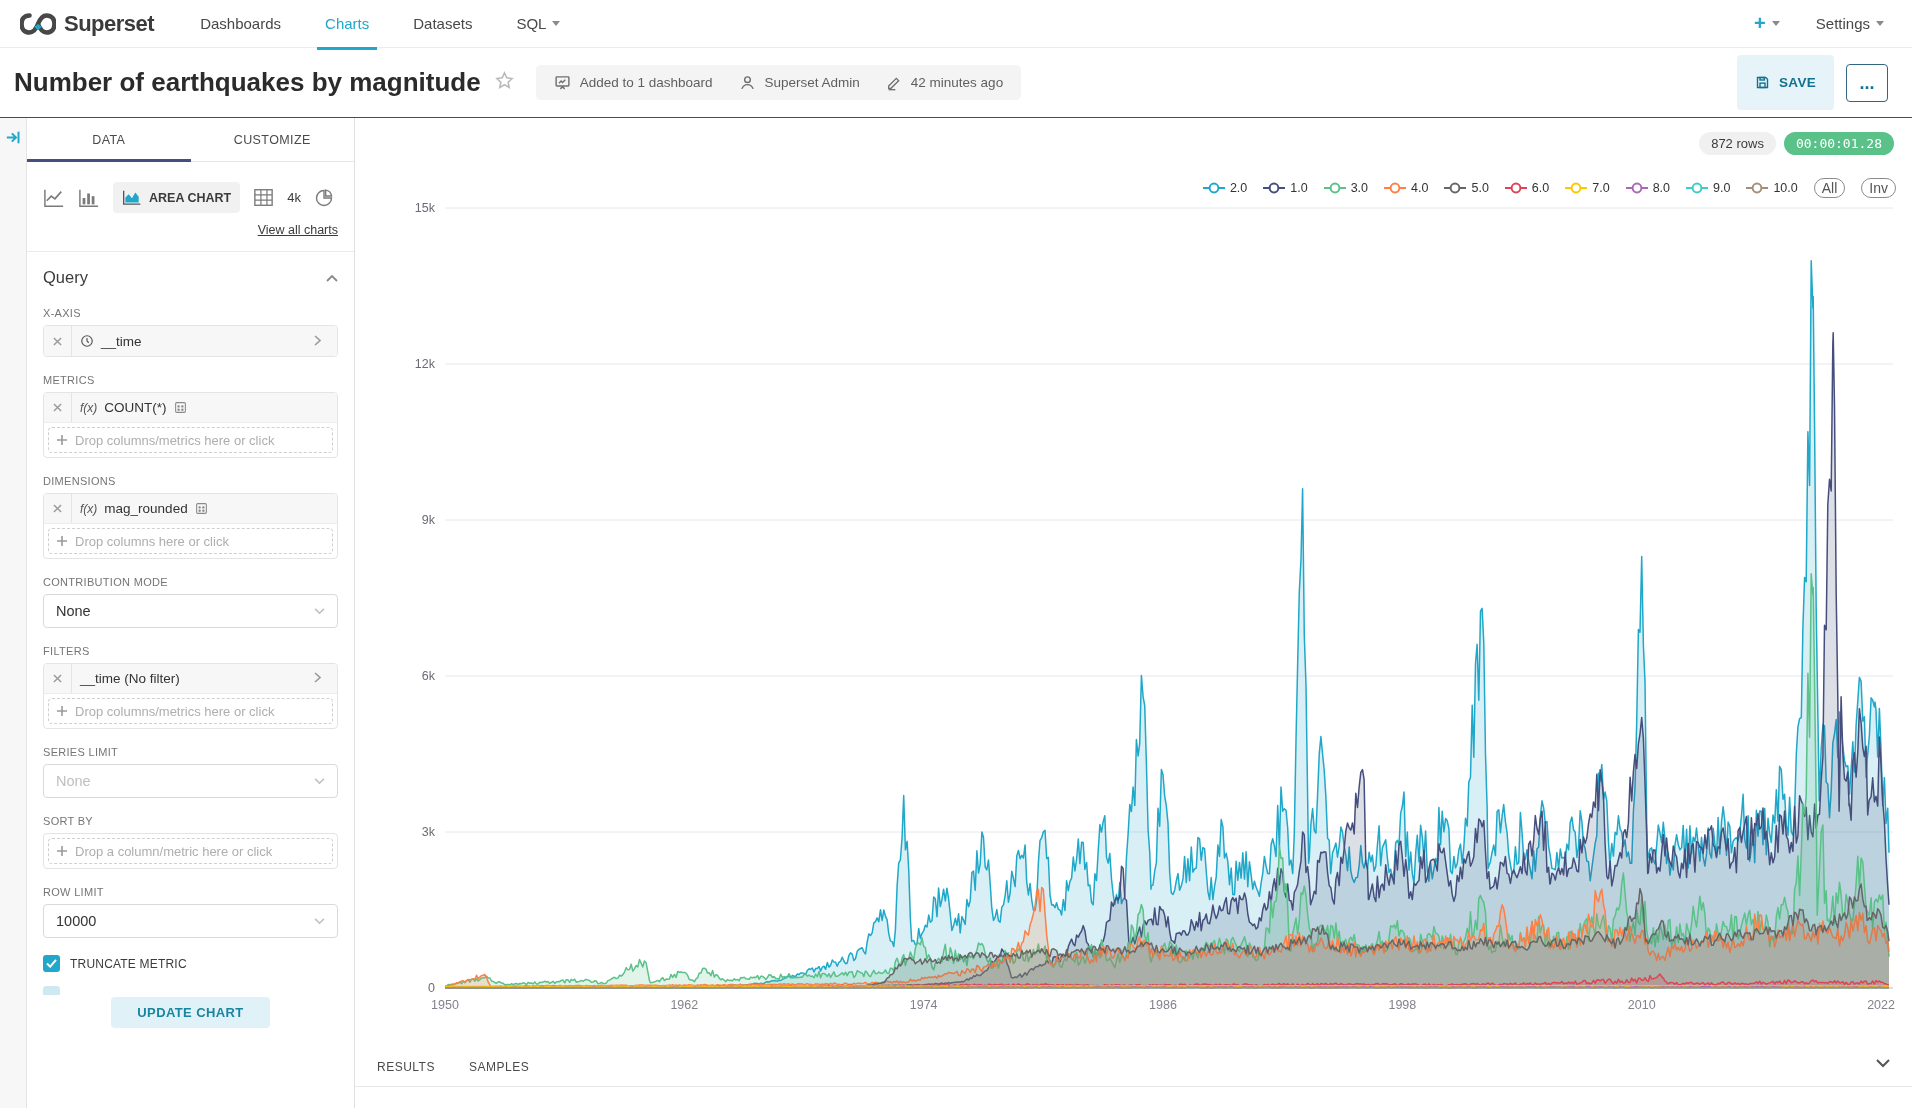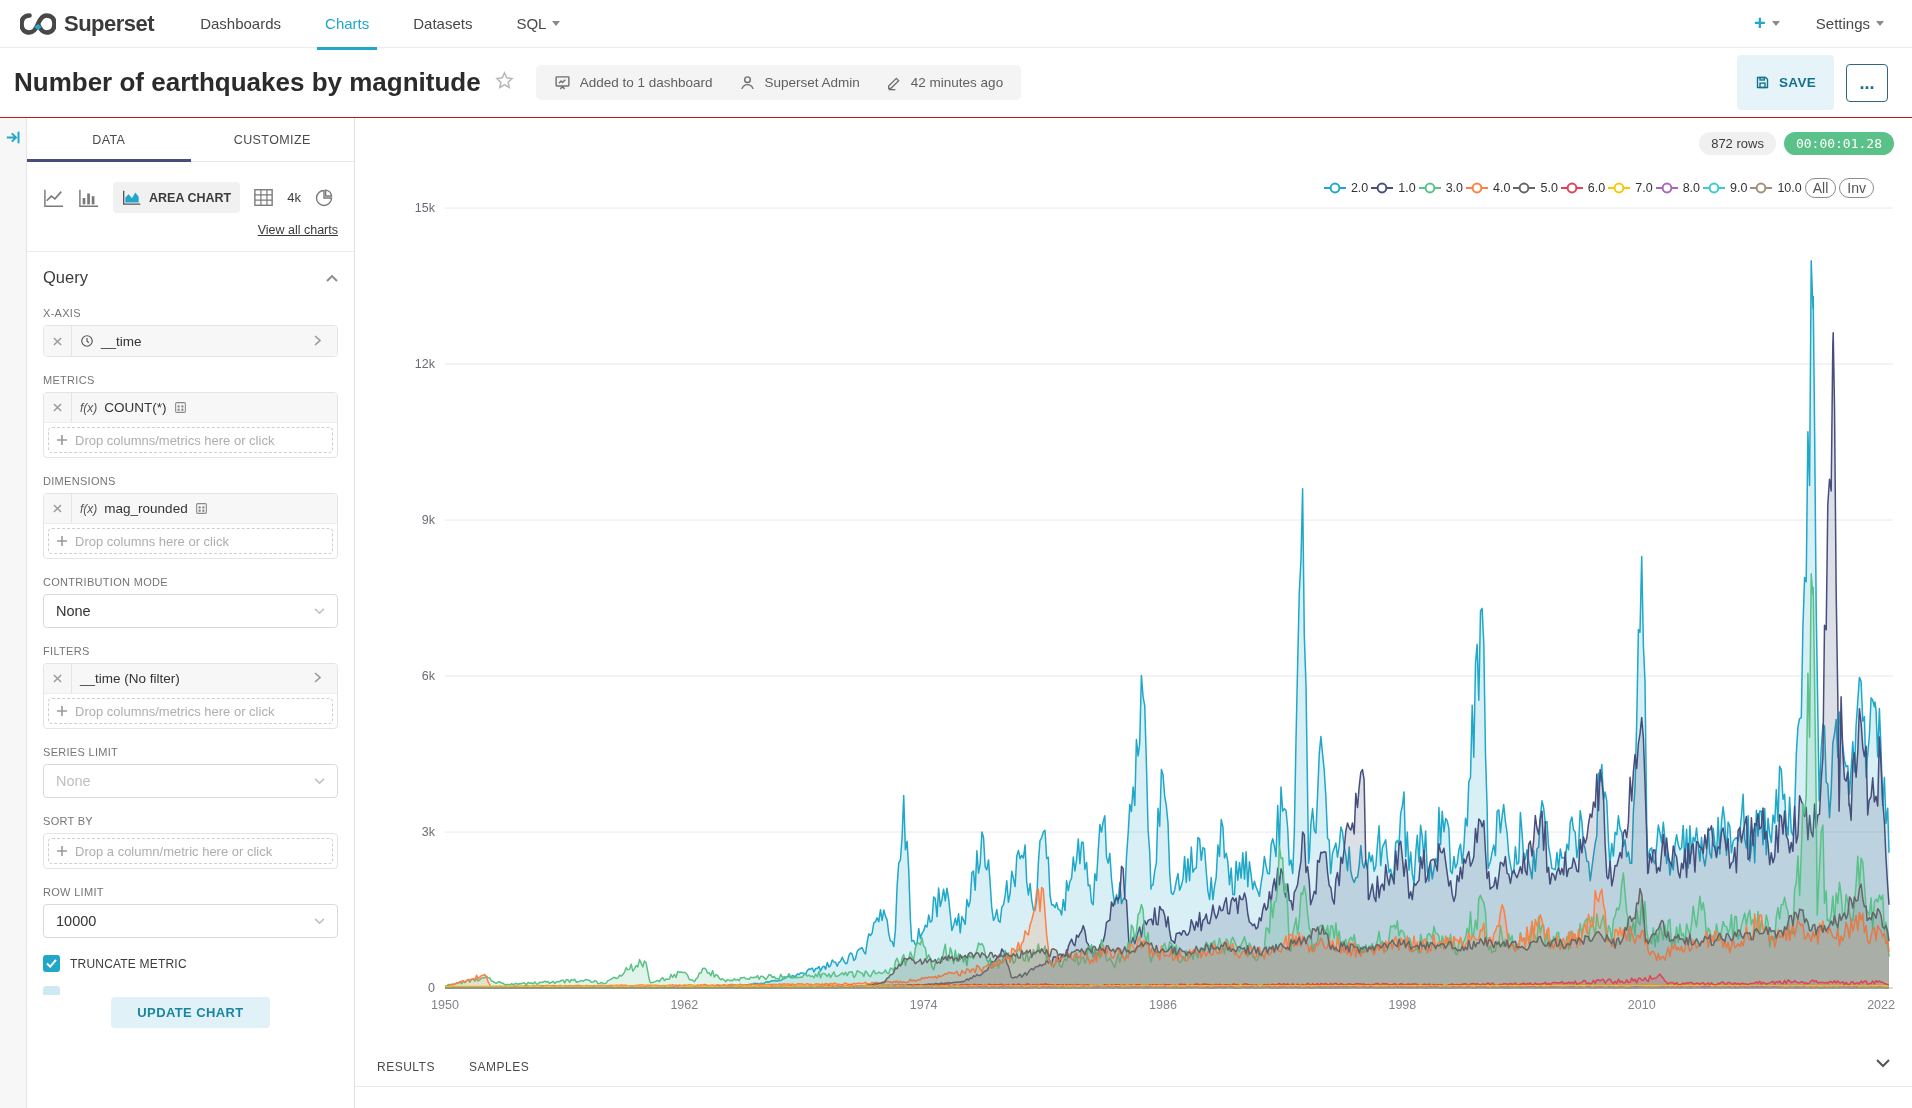--- a/index.html
+++ b/index.html
@@ -88,21 +88,21 @@
   .chk-stub { width:17px; height:9px; background:#cfe9f3; border-radius:3px 3px 0 0; margin-bottom:0; }
   .update-btn { display:block; margin:2px auto 0 auto; background:#e1f1f8; color:#1985a0;
     border:none; border-radius:4px; font-size:13px; font-weight:bold; letter-spacing:0.4px;
     padding:8px 26px; cursor:pointer; }
 
   
   .badges { position:absolute; top:14px; right:18px; display:flex; gap:8px; z-index:3; }
   .rows-badge { background:#f0f0f0; color:#3b3b3b; font-size:13px; border-radius:12px; padding:4px 12px; }
   .timer-badge { background:#5AC189; color:#fff; font-size:13px; border-radius:12px; padding:4px 12px;
     font-family:"DejaVu Sans Mono", monospace; }
-  .legend { position:absolute; top:60px; right:38px; display:flex; align-items:center; gap:3px;
+  .legend { position:absolute; top:60px; right:16px; display:flex; align-items:center; gap:16px;
     z-index:3; font-size:12.5px; color:#333; }
   .legend-item { display:flex; align-items:center; gap:5px; cursor:pointer; }
   .legend-pillbtn { border:1px solid #8b8b8b; border-radius:10px; padding:1px 7px; font-size:14px;
     color:#555; cursor:pointer; }
   .chart-svg { position:absolute; left:0; top:60px; }
   .chart-footer { position:absolute; left:0; right:0; top:932px; }
   .footer-tabs { display:flex; align-items:center; gap:34px; padding:10px 0 0 22px; }
   .footer-tab { font-size:12px; letter-spacing:0.5px; color:#4a4a4a; cursor:pointer; }
   .footer-collapse { position:absolute; right:22px; top:4px; cursor:pointer; }
   .footer-line { border-top:1px solid #e8e8e8; margin-top:12px; }

